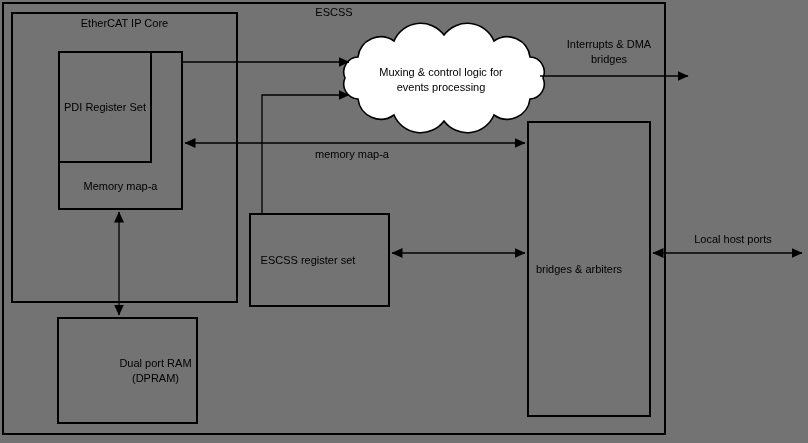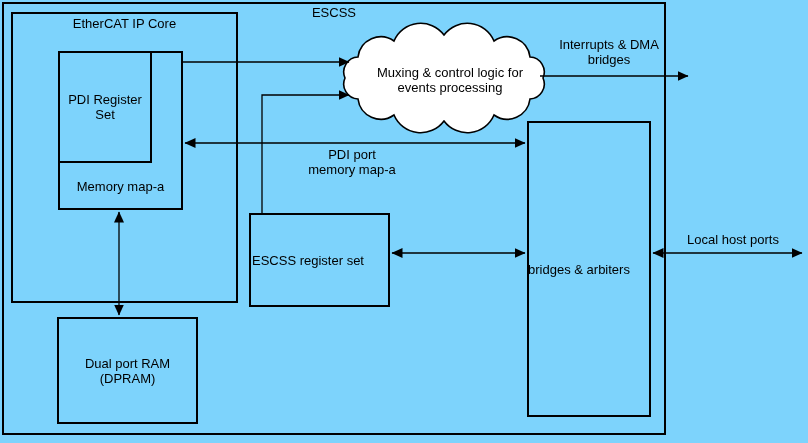--- a/index.html
+++ b/index.html
@@ -1,21 +1,21 @@
 <!DOCTYPE html>
 <html><head>
 <meta charset="utf-8">
 <style>
   html,body{margin:0;padding:0;background:#fff;}
   #stage{
     position:relative;
     width:808px;height:443px;
-    background:#7dd3fc;
+    background:#737373;
     font-family:"Liberation Sans","DejaVu Sans",sans-serif;
-    font-size:13px;
+    font-size:11px;
     line-height:15px;
     color:#000;
     overflow:hidden;
   }
   .box{
     position:absolute;
     border:2px solid #000;
     box-sizing:border-box;
     background:transparent;
   }
@@ -112,45 +112,44 @@
   </div>
 
   <div class="center-flex" style="position:absolute;left:60px;top:53px;width:90px;height:108px;">
     <div style="white-space:normal;">PDI Register Set</div>
   </div>
 
   <div class="lbl" style="left:58px;top:179px;width:125px;">
     <div>Memory map-a</div>
   </div>
 
-  <div class="center-flex" style="position:absolute;left:57px;top:317px;width:141px;height:107px;">
+  <div class="center-flex" style="position:absolute;left:57px;top:317px;width:141px;height:107px;padding-left:28px;">
     <div>Dual port RAM</div>
     <div>(DPRAM)</div>
   </div>
 
   <div class="center-flex" style="position:absolute;left:249px;top:213px;width:118px;height:94px;">
     <div>ESCSS register set</div>
   </div>
 
   <div class="center-flex" style="position:absolute;left:527px;top:121px;width:104px;height:296px;">
     <div>bridges &amp; arbiters</div>
   </div>
 
-  <div class="center-flex" style="position:absolute;left:351px;top:36px;width:198px;height:87px;">
+  <div class="center-flex" style="position:absolute;left:342px;top:36px;width:198px;height:87px;">
     <div>Muxing &amp; control logic for</div>
     <div>events processing</div>
   </div>
 
   <div class="lbl" style="left:529px;top:37px;width:160px;">
     <div>Interrupts &amp; DMA</div>
     <div>bridges</div>
   </div>
 
   <div class="lbl" style="left:282px;top:147px;width:140px;">
-    <div>PDI port</div>
     <div>memory map-a</div>
   </div>
 
   <div class="lbl" style="left:663px;top:232px;width:140px;">
     <div>Local host ports</div>
   </div>
 
 </div>
 
 </body></html>

